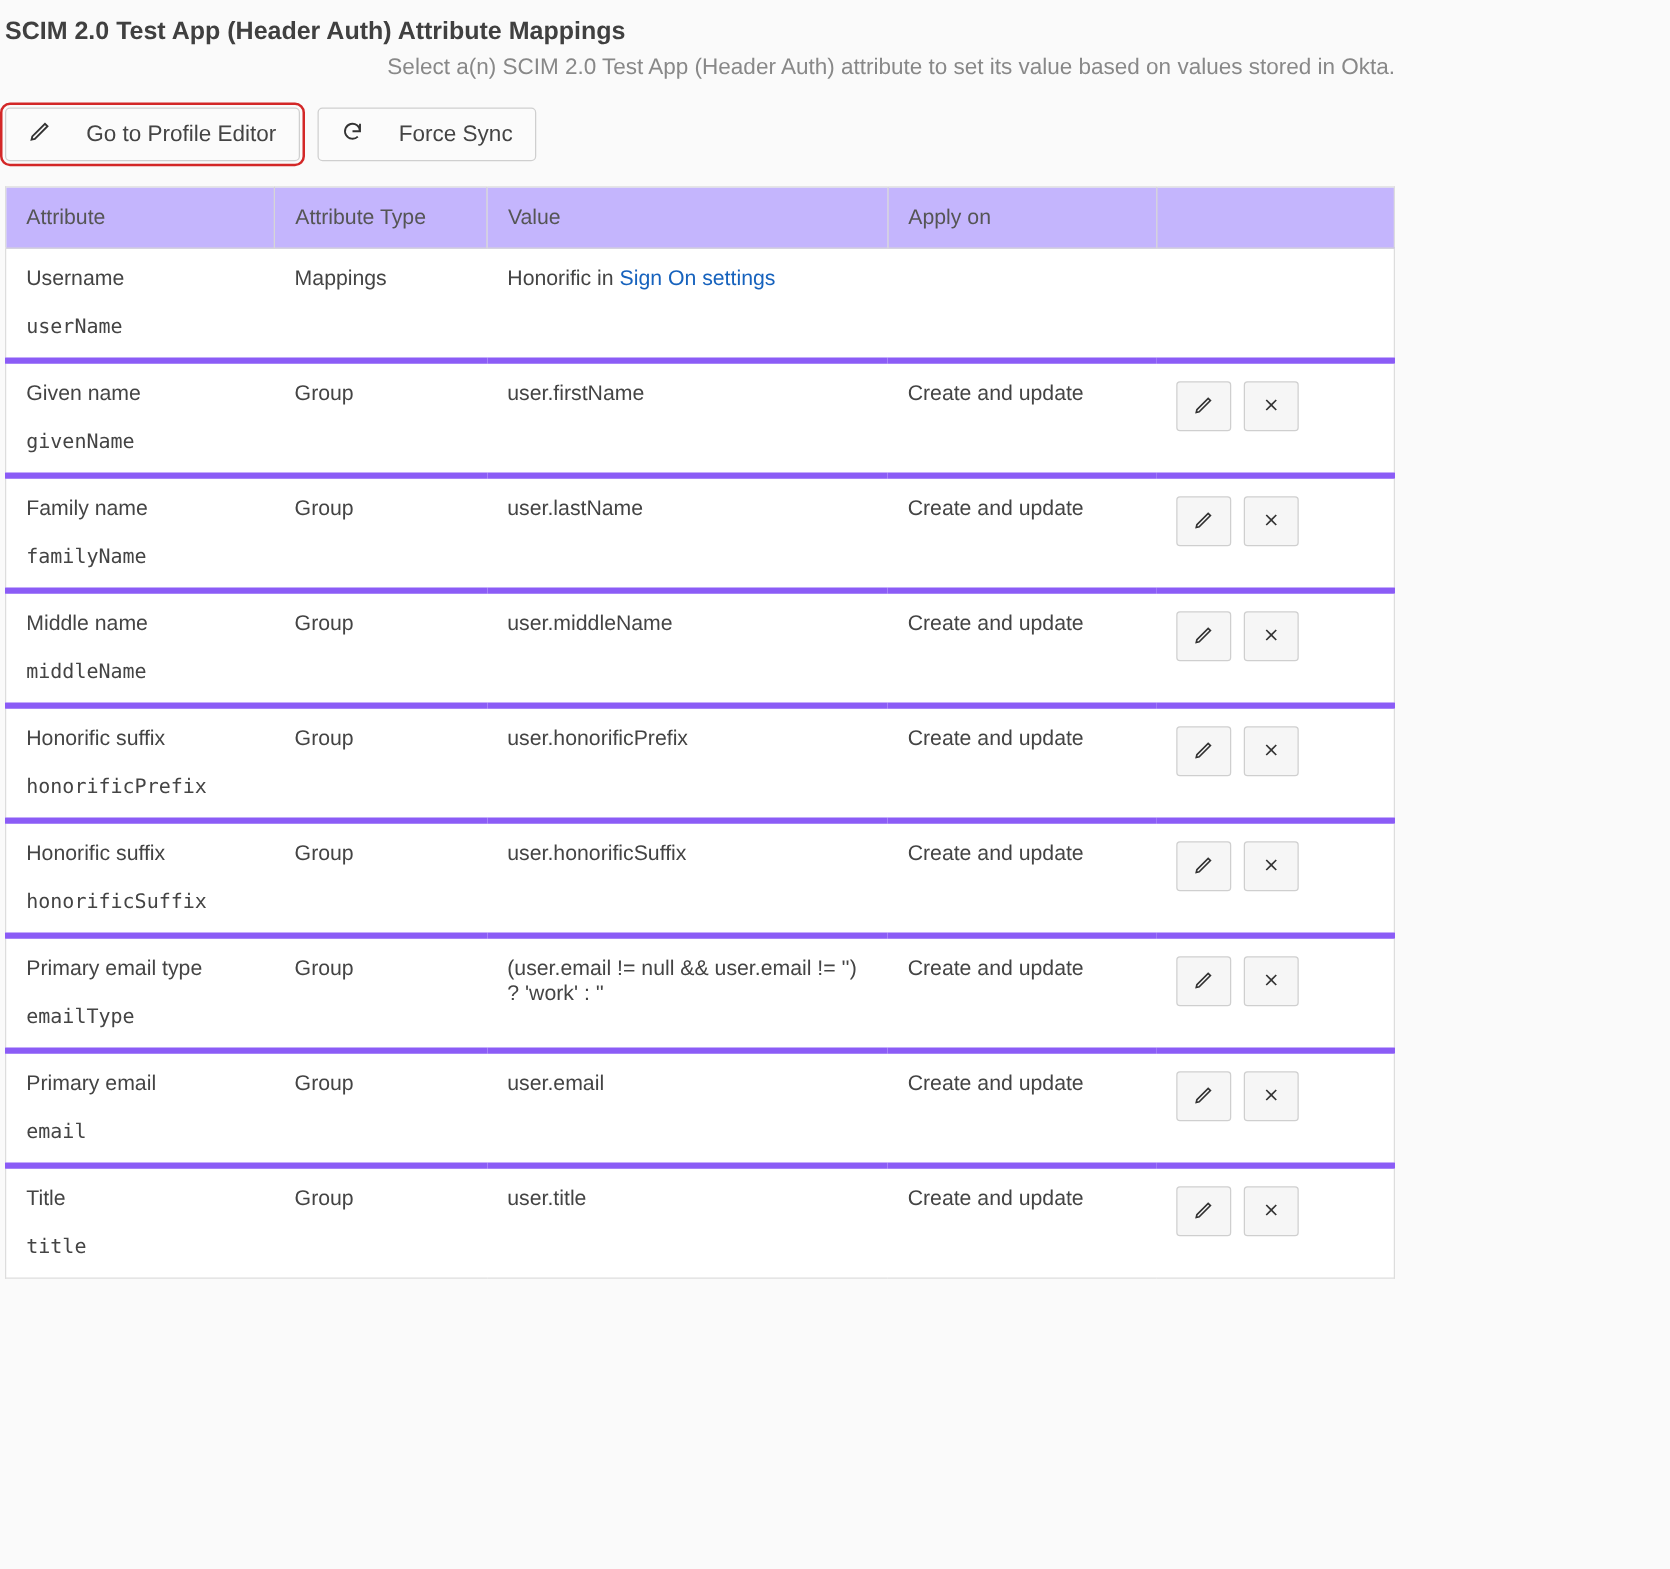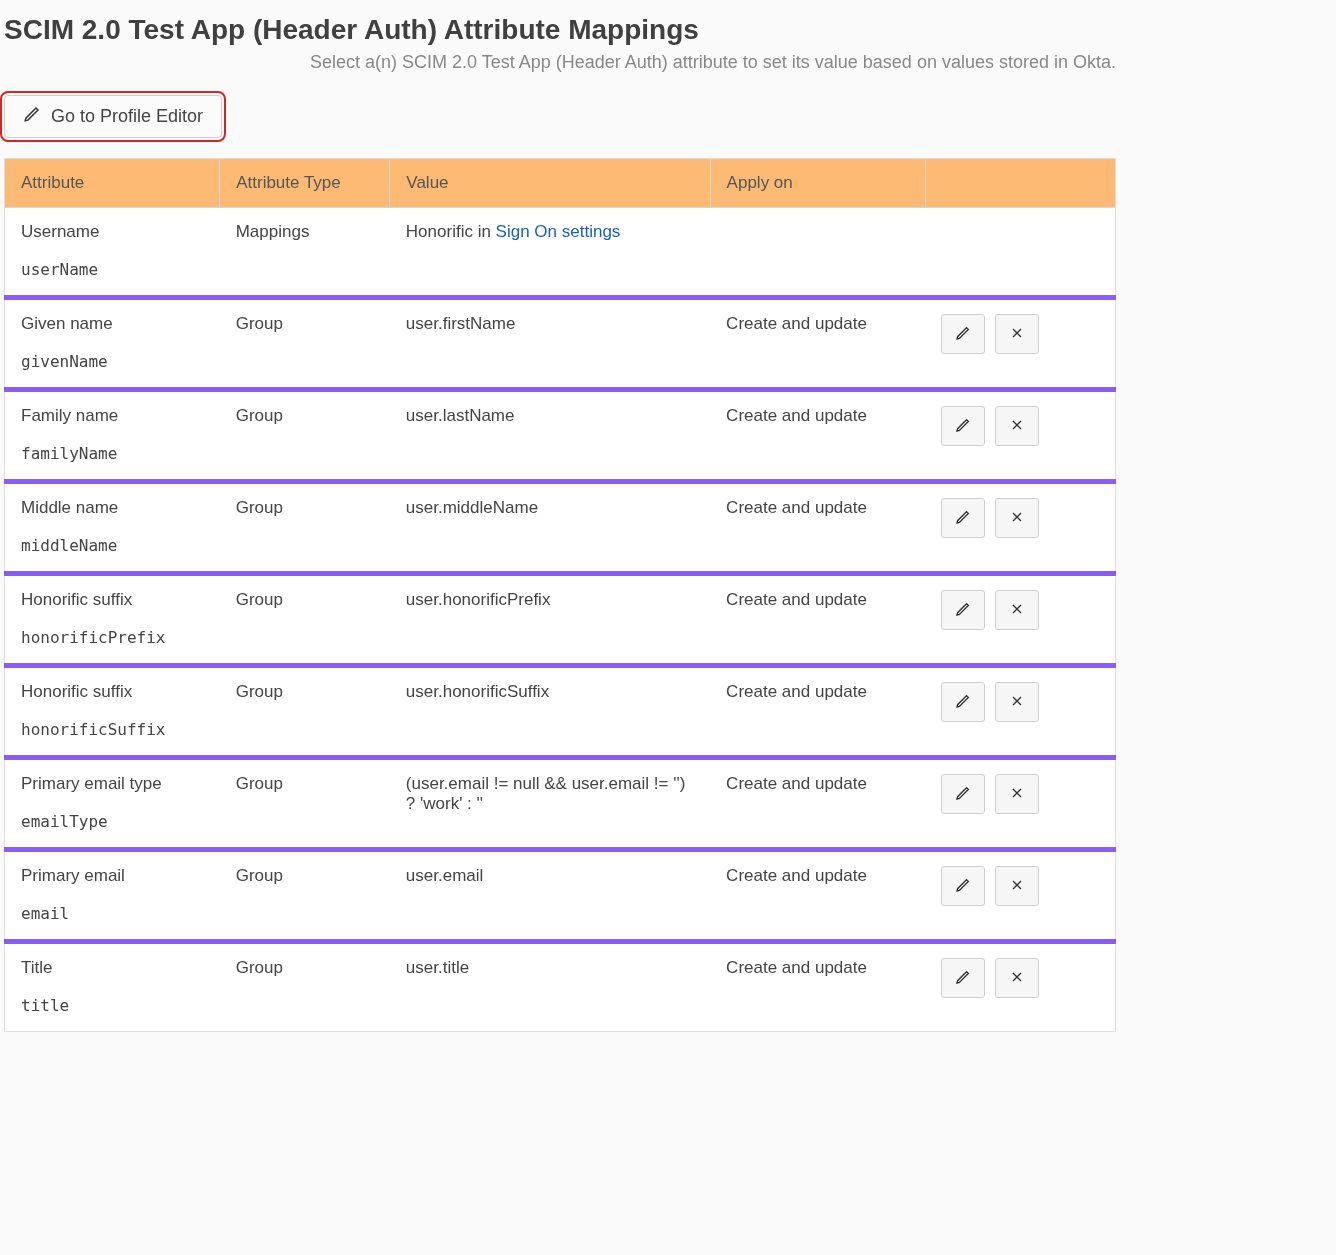--- a/index.html
+++ b/index.html
@@ -5,57 +5,57 @@
   * { box-sizing: border-box; }
   body {
     margin: 0;
     font-family: -apple-system, BlinkMacSystemFont, "Segoe UI", Helvetica, Arial, sans-serif;
     background: #fafafa;
     color: #333;
     font-size: 17px;
   }
   .page { width: 1120px; padding: 10px 4px 40px 4px; }
   h1.page-title {
-    font-size: 28px;
+    font-size: 20px;
     font-weight: 600;
     color: #404040;
     margin: 4px 0 6px 0;
   }
   .page-subtitle {
     color: #888;
     font-size: 18px;
     margin: 0 0 22px 0;
     text-align: right;
   }
   .toolbar { display: flex; gap: 14px; margin-bottom: 20px; }
   .btn {
     display: inline-flex;
     align-items: center;
-    gap: 10px;
+    gap: 28px;
     background: #fbfbfb;
     border: 1px solid #cfcfcf;
     border-radius: 4px;
     padding: 9px 18px;
     font-size: 18px;
     color: #444;
     cursor: pointer;
   }
   .btn.highlight {
     outline: 2px solid #d32727;
     outline-offset: 2px;
   }
   .btn svg { width: 18px; height: 18px; }
   table.mapping {
     width: 100%;
     border-collapse: collapse;
     background: #fff;
     border: 1px solid #ddd;
   }
   table.mapping thead th {
-    background: #fdba74;
+    background: #c4b5fd;
     border-right: 1px solid #d6d6d6;
     border-bottom: 1px solid #d6d6d6;
     text-align: left;
     font-weight: 400;
     color: #555;
     padding: 14px 16px;
     font-size: 17px;
   }
   table.mapping thead th:last-child { border-right: none; }
   table.mapping td {
@@ -101,20 +101,28 @@
 
   <div class="toolbar">
     <button class="btn highlight">
       <span>
         <svg viewBox="0 0 24 24" fill="none" stroke="#333" stroke-width="2">
             <path d="M3 21l3.5-.8L20 6.7 17.3 4 3.8 17.5 3 21z"></path>
           </svg>
       </span>
       <span>Go to Profile Editor</span>
     </button>
+    <button class="btn">
+      <span>
+        <svg viewBox="0 0 24 24" fill="none" stroke="#333" stroke-width="2">
+            <path d="M20 12a8 8 0 1 0-2.34 5.66M20 4v8h-8"></path>
+          </svg>
+      </span>
+      <span>Force Sync</span>
+    </button>
   </div>
 
   <table class="mapping">
     <colgroup>
       <col class="c-attr">
         <col class="c-type">
         <col class="c-value">
         <col class="c-apply">
         <col class="c-actions">
     </colgroup>

